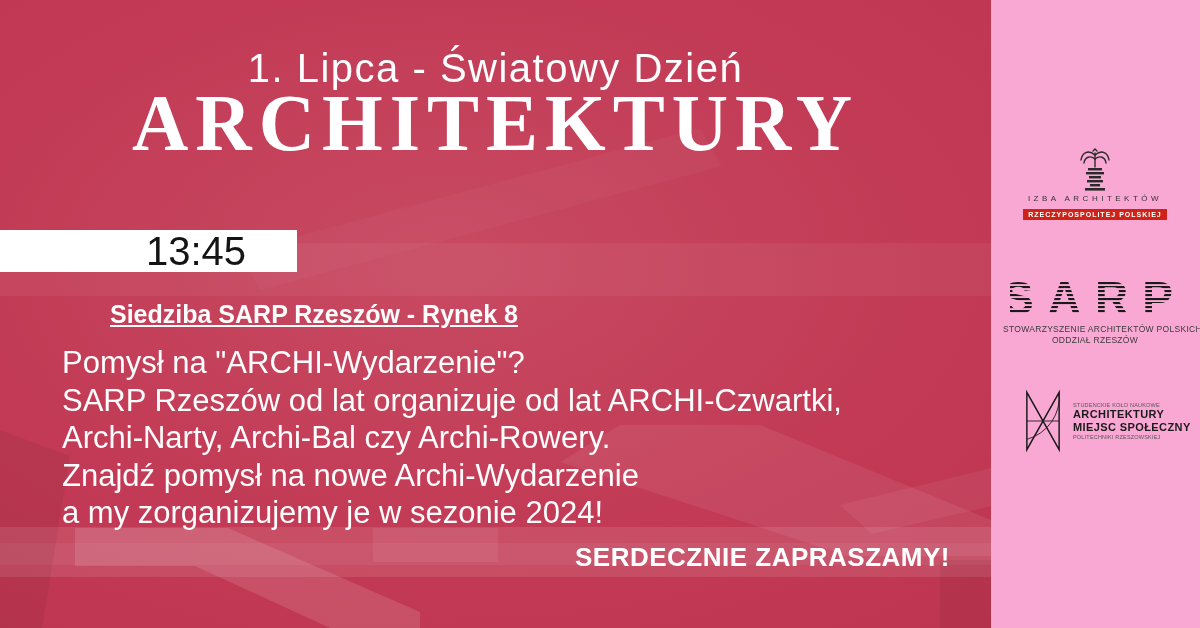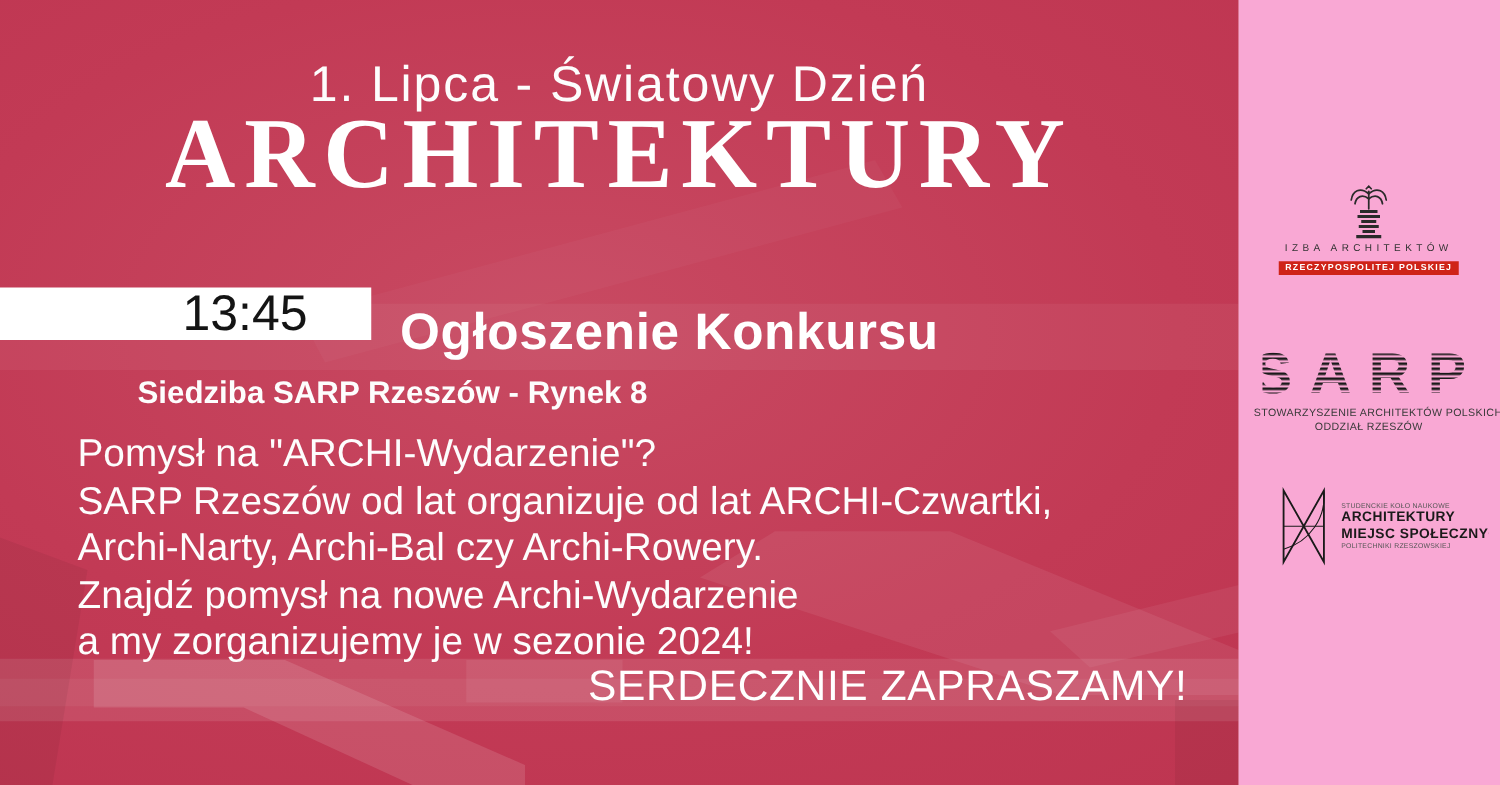--- a/index.html
+++ b/index.html
@@ -31,29 +31,29 @@
     position:absolute;left:106px;top:0;width:180px;height:42px;line-height:42px;
     text-align:center;font-size:40px;color:#141414;
   }
 
   .heading{
     position:absolute;left:320px;top:242px;
     font-size:41px;font-weight:700;letter-spacing:0.5px;color:#ffffff;
   }
   .venue{
     position:absolute;left:110px;top:300px;
-    font-size:25px;font-weight:700;color:#fdfdfd;
+    font-size:25px;font-weight:700;color:#fdfdfd;text-decoration:underline;
   }
   .body-text{
     position:absolute;left:62px;top:344px;width:900px;
     font-size:31px;line-height:37.5px;color:#fdfdfd;white-space:pre-line;
   }
   .closing{
-    position:absolute;right:41px;top:530px;
-    font-size:34px;font-weight:400;letter-spacing:0.5px;color:#ffffff;
+    position:absolute;right:41px;top:542px;
+    font-size:26px;font-weight:700;letter-spacing:0.5px;color:#ffffff;
   }
 
   
   .logo-strip{position:absolute;left:991px;top:0;width:209px;height:628px;background:#f9a8d4;}
   .logo{position:absolute;text-align:center;color:#222;}
 
   .logo-izba{left:14px;top:148px;width:180px;}
   .izba-eagle{display:block;margin:0 auto 2px auto;}
   .izba-line1{font-size:8px;letter-spacing:3.5px;color:#333;white-space:nowrap;}
   .izba-band{
@@ -91,21 +91,20 @@
       <polygon points="940,560 991,560 991,628 940,628" fill="rgba(0,0,0,0.05)"></polygon>
     </svg>
 
     <div class="subtitle">1. Lipca - Światowy Dzień</div>
     <div class="title">ARCHITEKTURY</div>
 
     <div class="time-bar">
       <div class="time-text">13:45</div>
     </div>
 
-    <div class="heading">Ogłoszenie Konkursu</div>
     <div class="venue">Siedziba SARP Rzeszów - Rynek 8</div>
     <div class="body-text">Pomysł na "ARCHI-Wydarzenie"?
 SARP Rzeszów od lat organizuje od lat ARCHI-Czwartki,
 Archi-Narty, Archi-Bal czy Archi-Rowery.
 Znajdź pomysł na nowe Archi-Wydarzenie
 a my zorganizujemy je w sezonie 2024!</div>
     <div class="closing">SERDECZNIE ZAPRASZAMY!</div>
   </div>
 
   <aside class="logo-strip">

